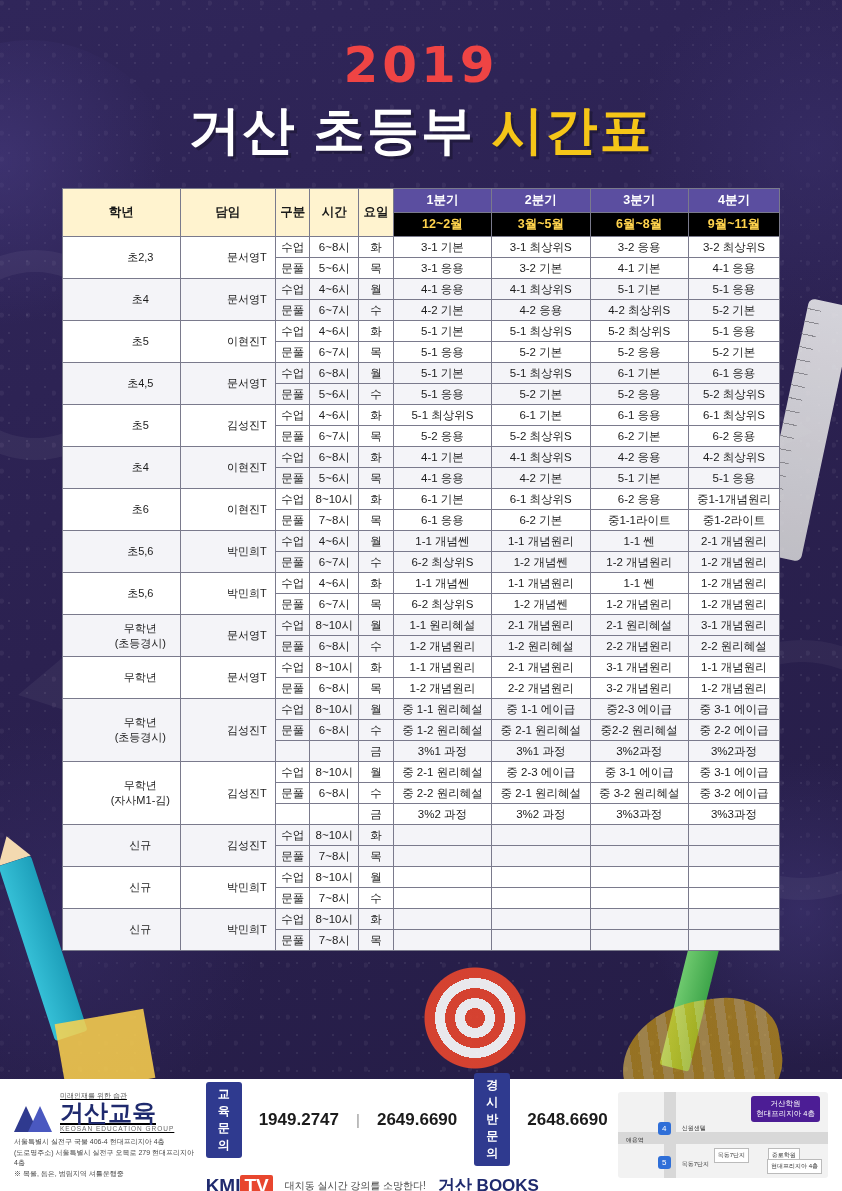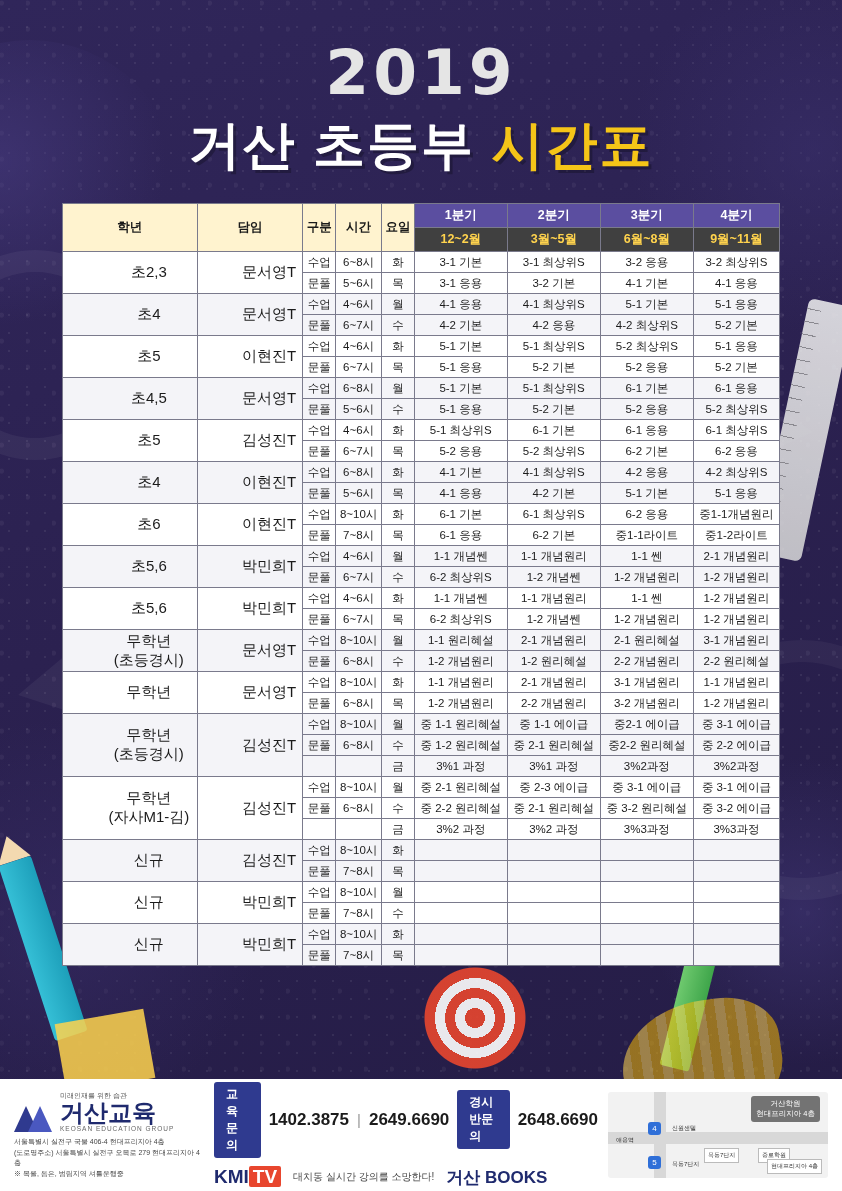--- a/index.html
+++ b/index.html
@@ -61,21 +61,21 @@
     opacity:.9;
   }
   .swirl { position:absolute; right:60px; bottom:70px; width:160px;height:120px;
     background:repeating-linear-gradient(90deg, #ffd34d 0 10px, #f2b705 10px 20px);
     opacity:.55; border-radius:60% 40% 50% 50%; transform:rotate(-8deg); }
   .sticky { position:absolute; left:60px; bottom:105px; width:90px;height:70px; background:#ffd34d; opacity:.85; transform:rotate(-10deg); }
 
   
   .title-wrap { position:relative; text-align:center; padding-top:36px; }
   .year {
-    font-size:63px; font-weight:bold; color:#e5e5e5; letter-spacing:4px;
+    font-size:50px; font-weight:bold; color:#ef4444; letter-spacing:4px;
     font-family:"DejaVu Sans", sans-serif;
   }
   .main-title {
     margin-top:2px;
     font-size:52px; font-weight:bold; letter-spacing:2px;
     color:#ffffff;
     text-shadow: 3px 3px 0 rgba(0,0,0,.25);
   }
   .main-title .hl { color:#f5c518; }
 
@@ -93,60 +93,60 @@
     white-space:nowrap;
   }
   thead th {
     background:#fff3cf;
     color:#1b1b1b;
     font-weight:bold;
     height:24px;
     font-size:12.5px;
   }
   thead th.q { background:#5b4ea0; color:#ffffff; }
-  thead th.qsub { background:#404040; color:#ffd34d; }
+  thead th.qsub { background:#000000; color:#ffd34d; }
   thead th.leftcol { background:#fff3cf; color:#1a1a1a; }
-  td.grp { font-size:15px;padding-left:40px; }
+  td.grp { font-size:11px;padding-left:40px; }
   tbody tr.shade td { background:#f4f4f8; }
 
   
   .footer {
     position:absolute; left:0; right:0; bottom:0; height:112px; background:#ffffff;
   }
   .footer-inner { display:flex; height:100%; align-items:center; padding:0 14px; gap:10px; }
   .logo-block { width:190px; }
-  .logo-top { display:flex; align-items:flex-end; gap:6px; }
+  .logo-top { display:flex; align-items:flex-end; gap:6px;text-decoration:underline; }
   .logo-mark { width:40px; height:34px; position:relative; }
   .logo-mark .m1, .logo-mark .m2 {
     position:absolute; bottom:0; width:0;height:0;
     border-left:12px solid transparent;border-right:12px solid transparent;border-bottom:26px solid #2f3a8f;
   }
   .logo-mark .m1 { left:0; }
   .logo-mark .m2 { left:14px; border-bottom-color:#4a58c0; }
   .logo-txt-small { font-size:7px; color:#555; }
   .logo-txt-big { font-size:24px; font-weight:bold; color:#1f2a6e; line-height:1; }
   .logo-txt-eng { font-size:6.5px; color:#666; letter-spacing:1px; }
   .addr { font-size:7px; color:#444; line-height:1.5; margin-top:5px; }
 
   .contact-block { flex:1; }
-  .contact-row { display:flex; align-items:center; gap:8px; margin-bottom:8px; }
+  .contact-row { display:flex; align-items:center; gap:17px; margin-bottom:8px; }
   .pill { background:#2f3a8f; color:#fff; font-size:12px; font-weight:bold; padding:4px 12px; border-radius:3px; }
   .num { font-size:17px; font-weight:bold; color:#1b1b1b; }
   .sep { color:#999; font-size:15px; }
   .brand-row { display:flex; align-items:center; gap:12px; }
   .kmi { font-size:19px; font-weight:bold; color:#1f2a6e; }
   .kmi .tv { background:#e8462e; color:#fff; padding:0 4px; border-radius:2px; }
   .kmi-sub { font-size:10px; color:#444; }
   .gsbooks { font-size:17px; font-weight:bold; color:#1f2a6e; }
 
   .map-block { width:220px; height:86px; position:relative; background:#f2f2f2; border-radius:3px; overflow:hidden; }
   .map-road-h { position:absolute; left:0; right:0; top:40px; height:12px; background:#d8d8d8; }
   .map-road-v { position:absolute; top:0; bottom:0; left:46px; width:12px; background:#d8d8d8; }
   .map-badge {
-    position:absolute; right:8px; top:4px; background:#737373; color:#fff;
+    position:absolute; right:8px; top:4px; background:#4c1d95; color:#fff;
     font-size:7.5px; padding:3px 5px; border-radius:3px; text-align:center; line-height:1.3;
   }
   .map-box { position:absolute; background:#fff; border:1px solid #bbb; font-size:6px; color:#333; padding:2px 3px; }
   .mb1 { left:96px; top:56px; }
   .mb2 { left:150px; top:56px; }
   .mb3 { right:6px; bottom:4px; }
   .map-pin { position:absolute; width:13px;height:13px;border-radius:3px;background:#2f6fd8;color:#fff;font-size:8px;line-height:13px;text-align:center; }
   .mp4 { left:40px; top:30px; }
   .mp5 { left:40px; top:64px; }
   .map-label { position:absolute; font-size:6px; color:#333; }
@@ -431,21 +431,21 @@
           <td>1-2 개념원리</td>
         </tr>
         <tr class="shade">
           <td rowspan="3" class="grp">무학년<br>(초등경시)</td>
           <td rowspan="3" class="grp">김성진T</td>
           <td>수업</td>
           <td>8~10시</td>
           <td>월</td>
           <td>중 1-1 원리혜설</td>
           <td>중 1-1 에이급</td>
-          <td>중2-1 에이급</td>
+          <td>중2-3 에이급</td>
           <td>중 3-1 에이급</td>
         </tr>
         <tr class="shade">
           <td>문풀</td>
           <td>6~8시</td>
           <td>수</td>
           <td>중 1-2 원리혜설</td>
           <td>중 2-1 원리혜설</td>
           <td>중2-2 원리혜설</td>
           <td>중 2-2 에이급</td>
@@ -569,21 +569,21 @@
       <div class="addr">
         <div>서울특별시 실전구 국물 406-4 현대프리지아 4층</div>
         <div>(도로명주소) 서울특별시 실전구 오목로 279 현대프리지아 4층</div>
         <div>※ 목을, 음은, 범림지역 셔틀운행중</div>
       </div>
     </div>
 
     <div class="contact-block">
       <div class="contact-row">
         <span class="pill">교육문의</span>
-        <span class="num">1402.3875</span>
+        <span class="num">1949.2747</span>
         <span class="sep">|</span>
         <span class="num">2649.6690</span>
         <span class="pill">경시반문의</span>
         <span class="num">2648.6690</span>
       </div>
       <div class="brand-row">
         <span class="kmi"><span>KMI</span><span class="tv">TV</span></span>
         <span class="kmi-sub">대치동 실시간 강의를 소망한다!</span>
         <span class="gsbooks">거산 BOOKS</span>
       </div>

